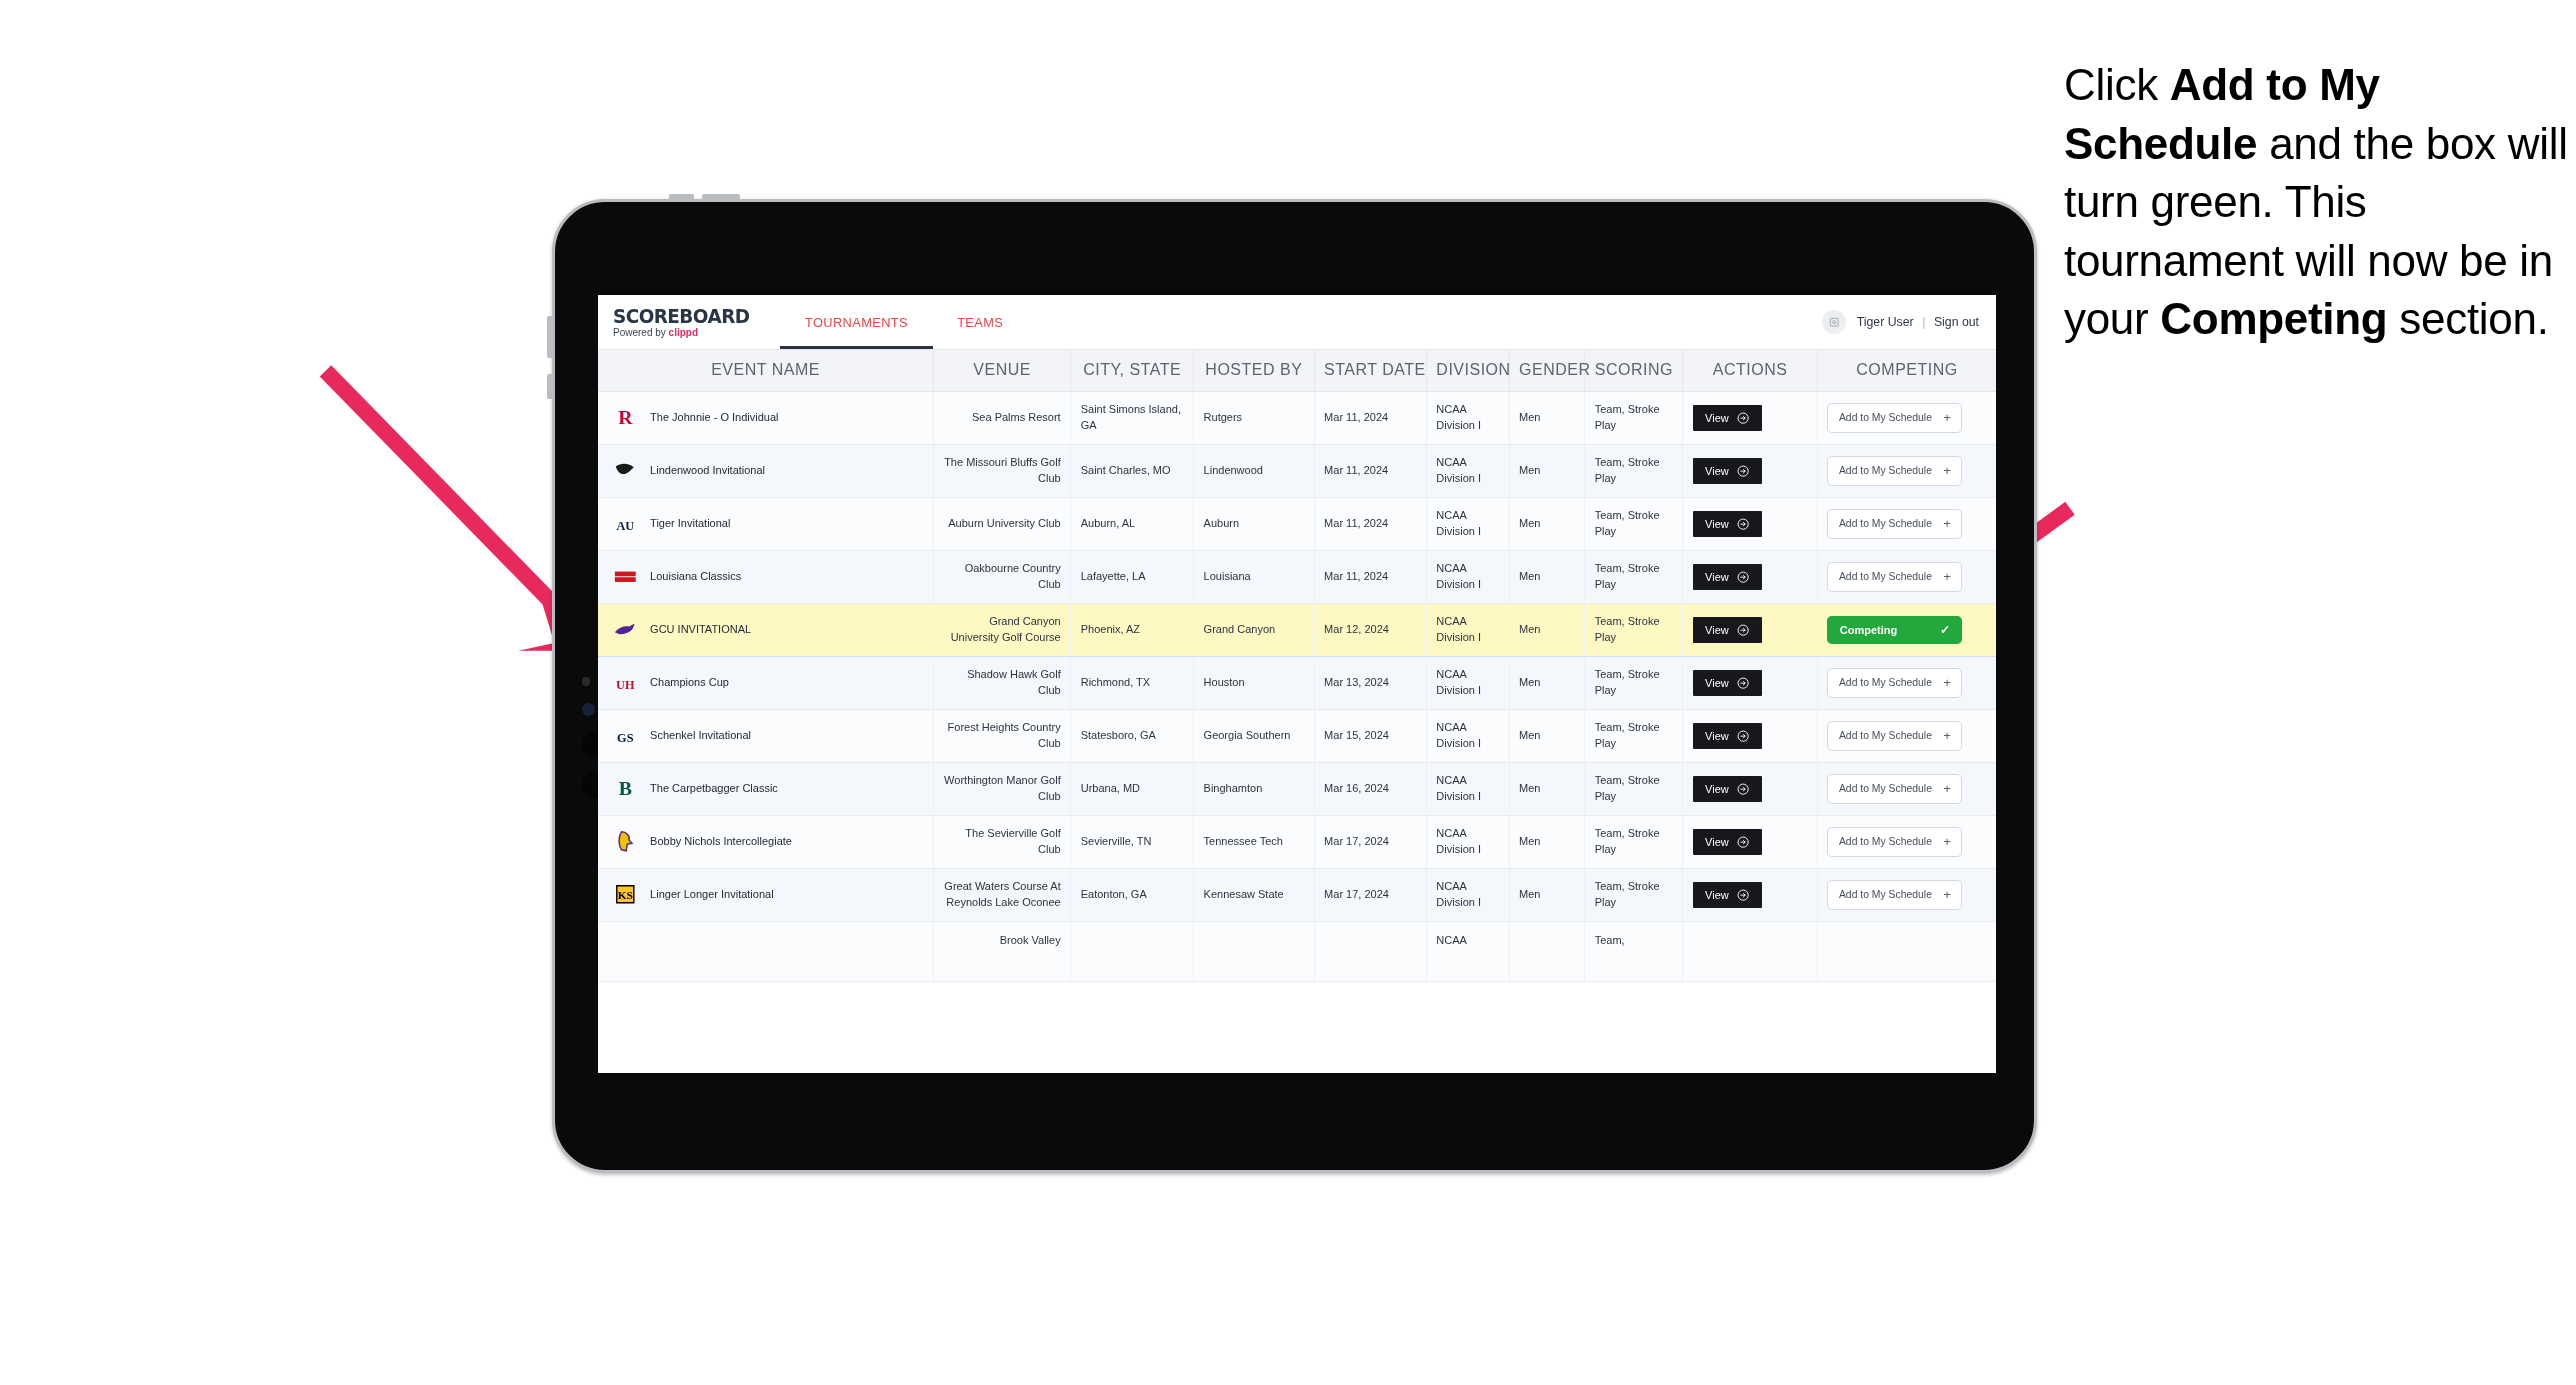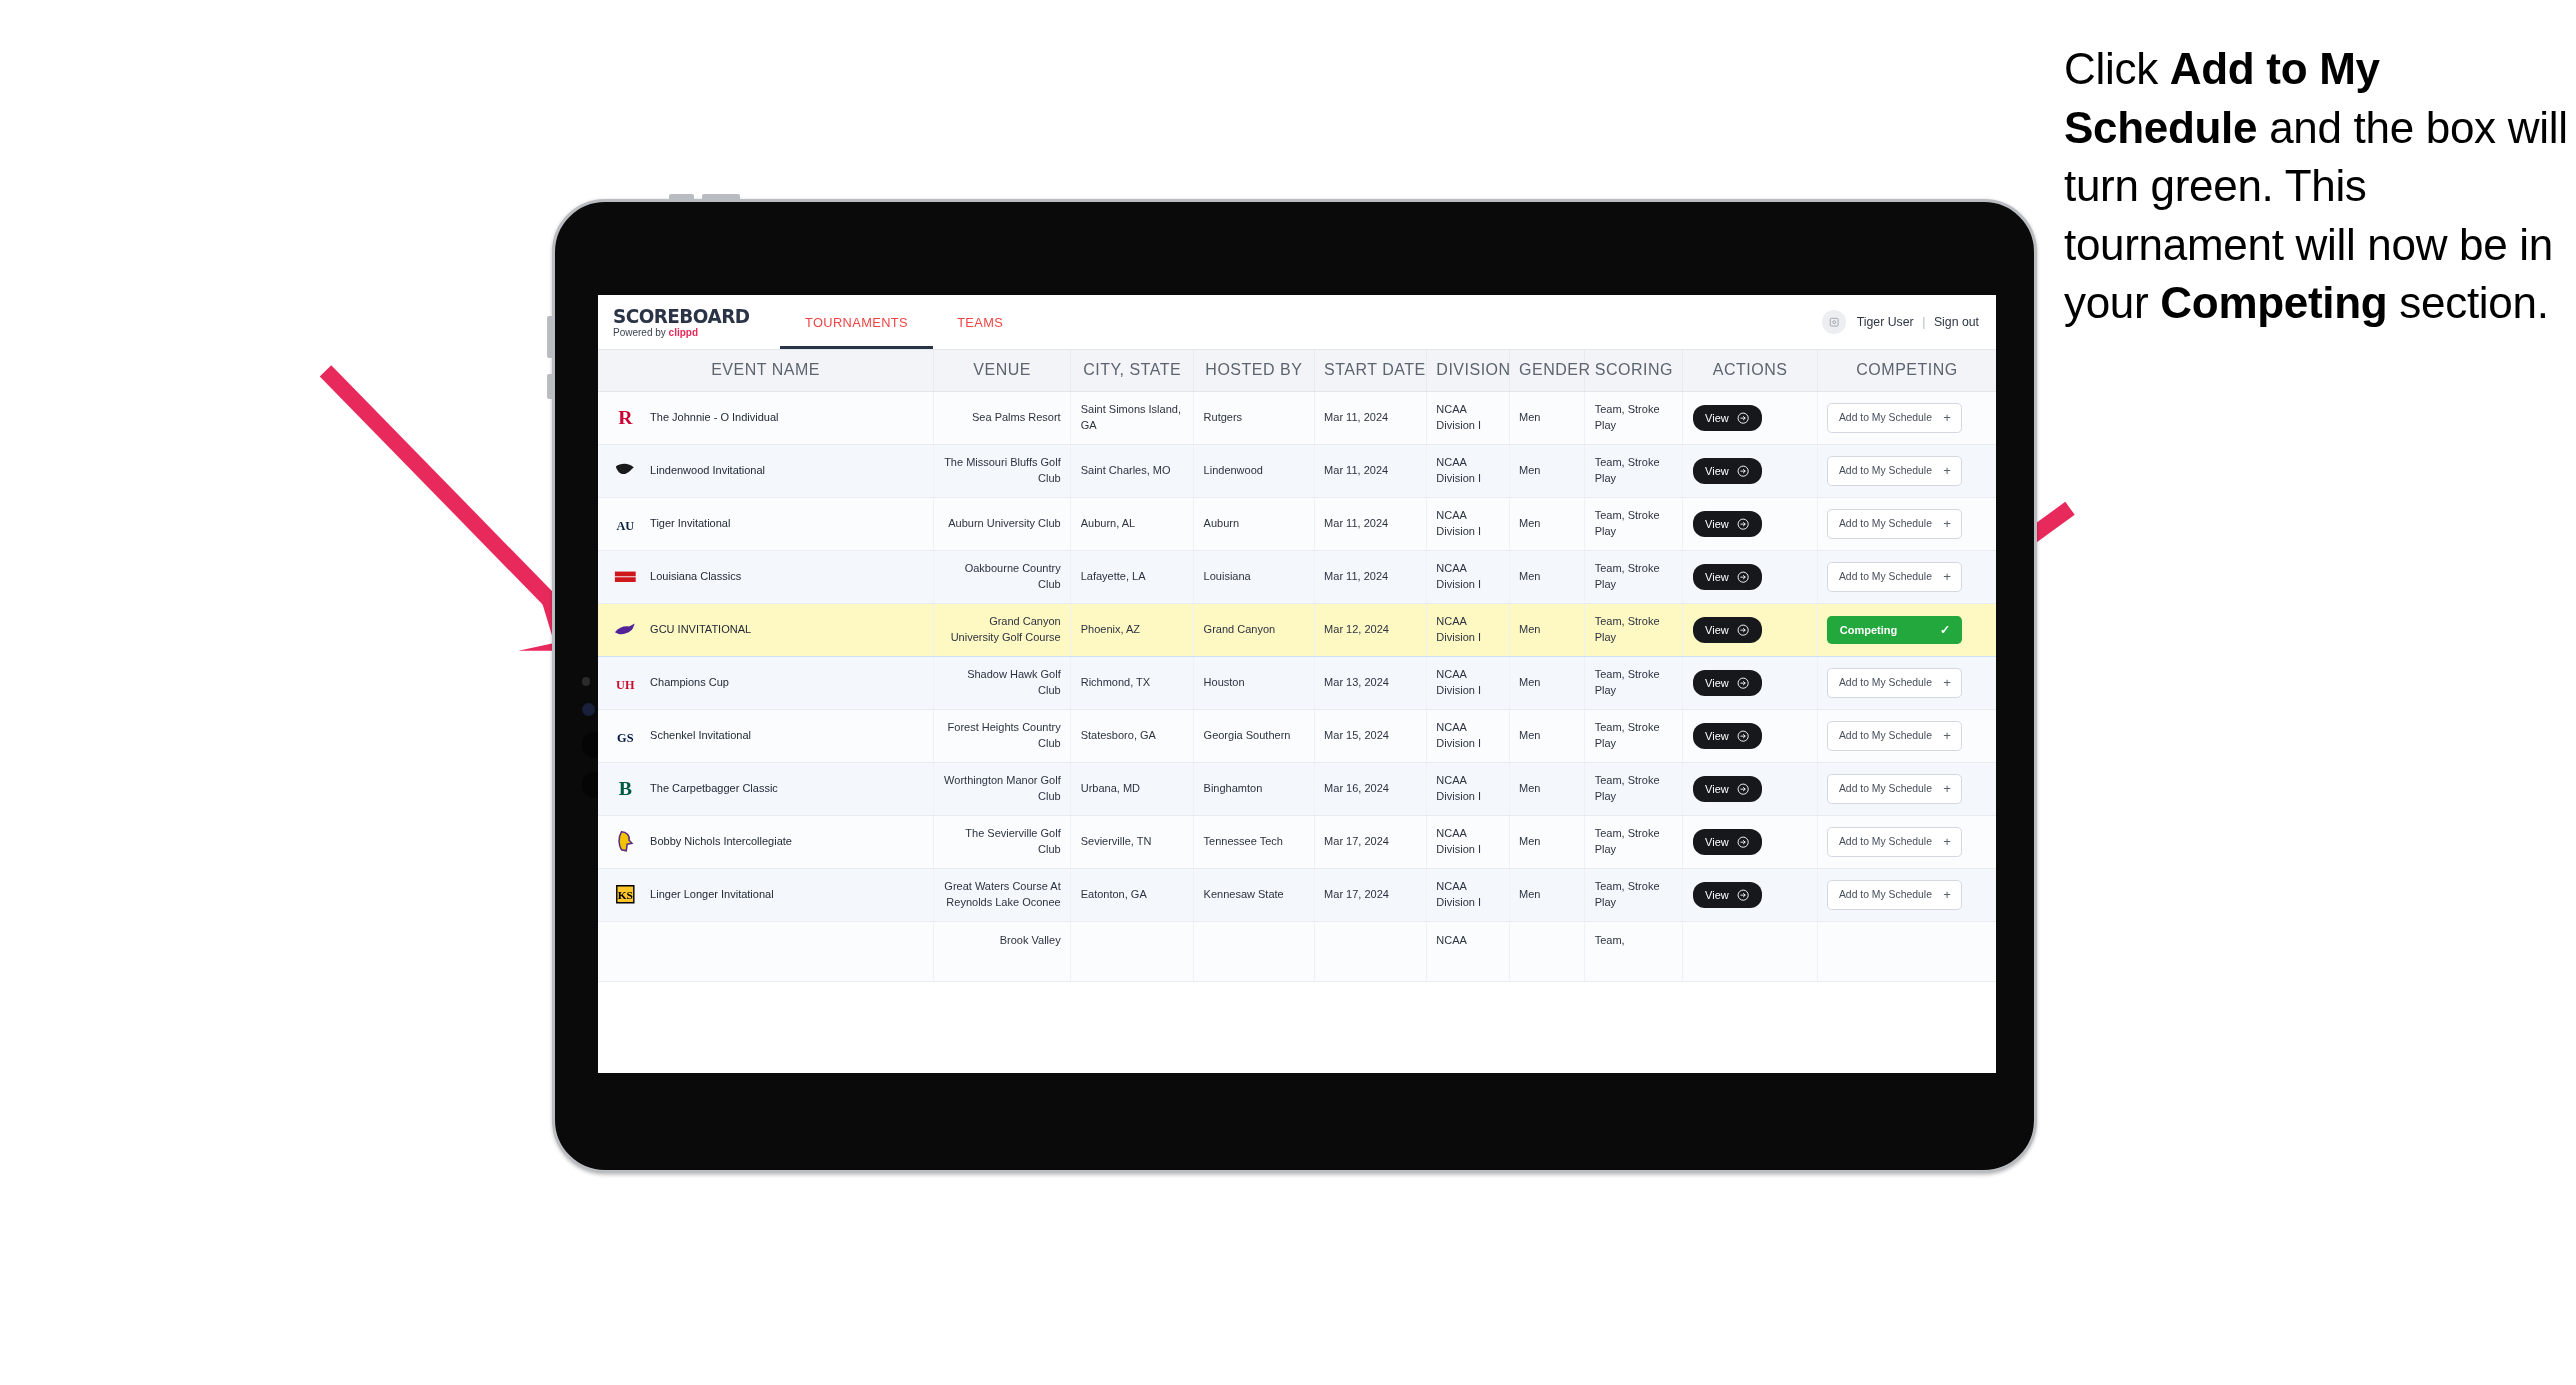--- a/index.html
+++ b/index.html
@@ -14,21 +14,21 @@
   
   .annot {
     position: absolute;
     color: #000;
     font-size: 44px;
     line-height: 1.33;
     letter-spacing: -0.3px;
     white-space: pre-wrap;
   }
   .annot-left { left: 42px; top: 197px; width: 407px; }
-  .annot-right { left: 2064px; top: 40px; width: 511px; }
+  .annot-right { left: 2064px; top: 56px; width: 511px; }
   .annot b { font-weight: 700; }
 
   
   .arrow-svg { position: absolute; overflow: visible; pointer-events: none; }
 
   
   .tablet {
     position: absolute;
     left: 552px; top: 199px;
     width: 1485px; height: 974px;
@@ -146,21 +146,21 @@
   .c-comp    { width: 151px; border-right: none !important; }
 
   .evcell { display: flex; align-items: center; gap: 12.3px; padding-left: 5.7px; }
   .logo { width: 24.6px; height: 24.6px; flex: none; display:block; }
   .evname { font-size: 11px; color: #222a36; }
 
   
   .btn-view {
     display: inline-flex; align-items: center; gap: 8.5px;
     background: #17181c; color: #fff;
-    font-size: 11px; padding: 6.6px 12.3px; border-radius: 12px;
+    font-size: 11px; padding: 6.6px 12.3px; border-radius: 1px;
     border: none; cursor: pointer; white-space: nowrap;
   }
   .btn-add {
     display: inline-flex; align-items: center; justify-content: center; gap: 11.4px;
     background: #ffffff; color: #474e5b;
     font-size: 10.4px; padding: 7.6px 9.5px; border-radius: 4.7px;
     border: 0.9px solid #d3d8e0; cursor: pointer; width: 135px; white-space: nowrap;
   }
   .btn-competing {
     display: inline-flex; align-items: center; justify-content: space-between;

